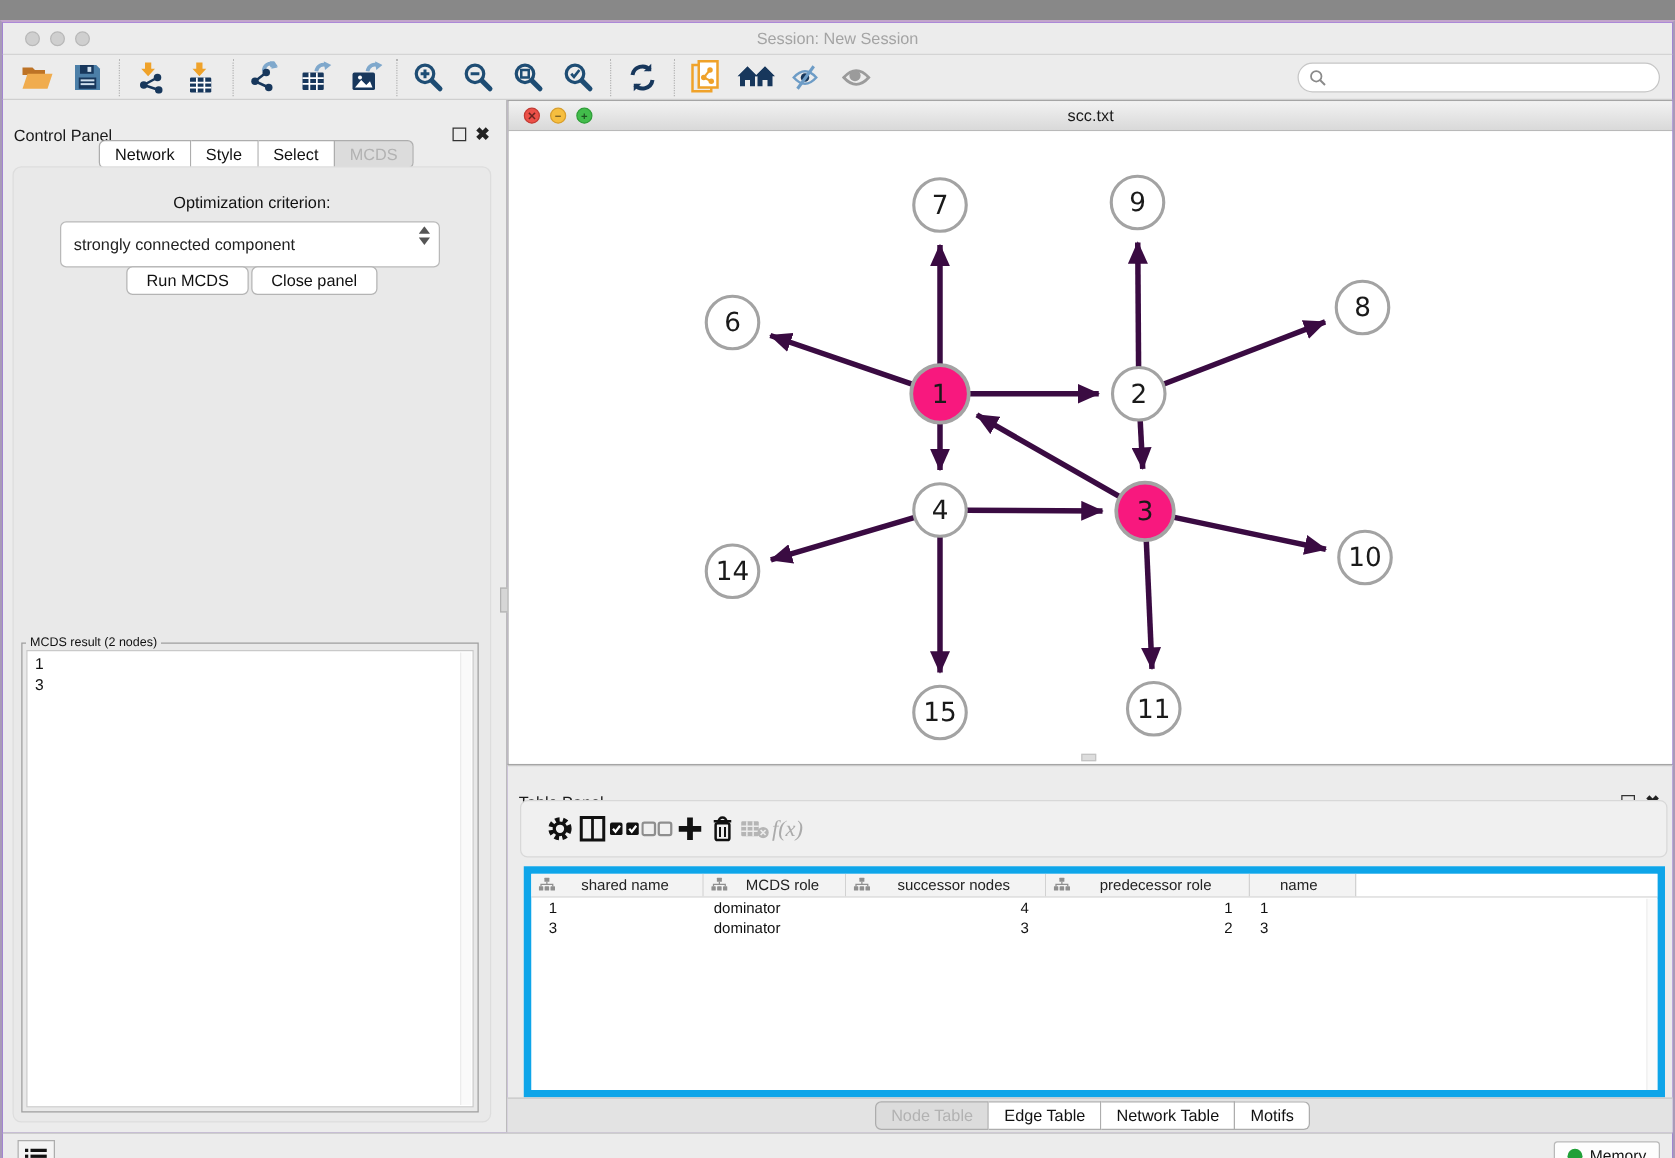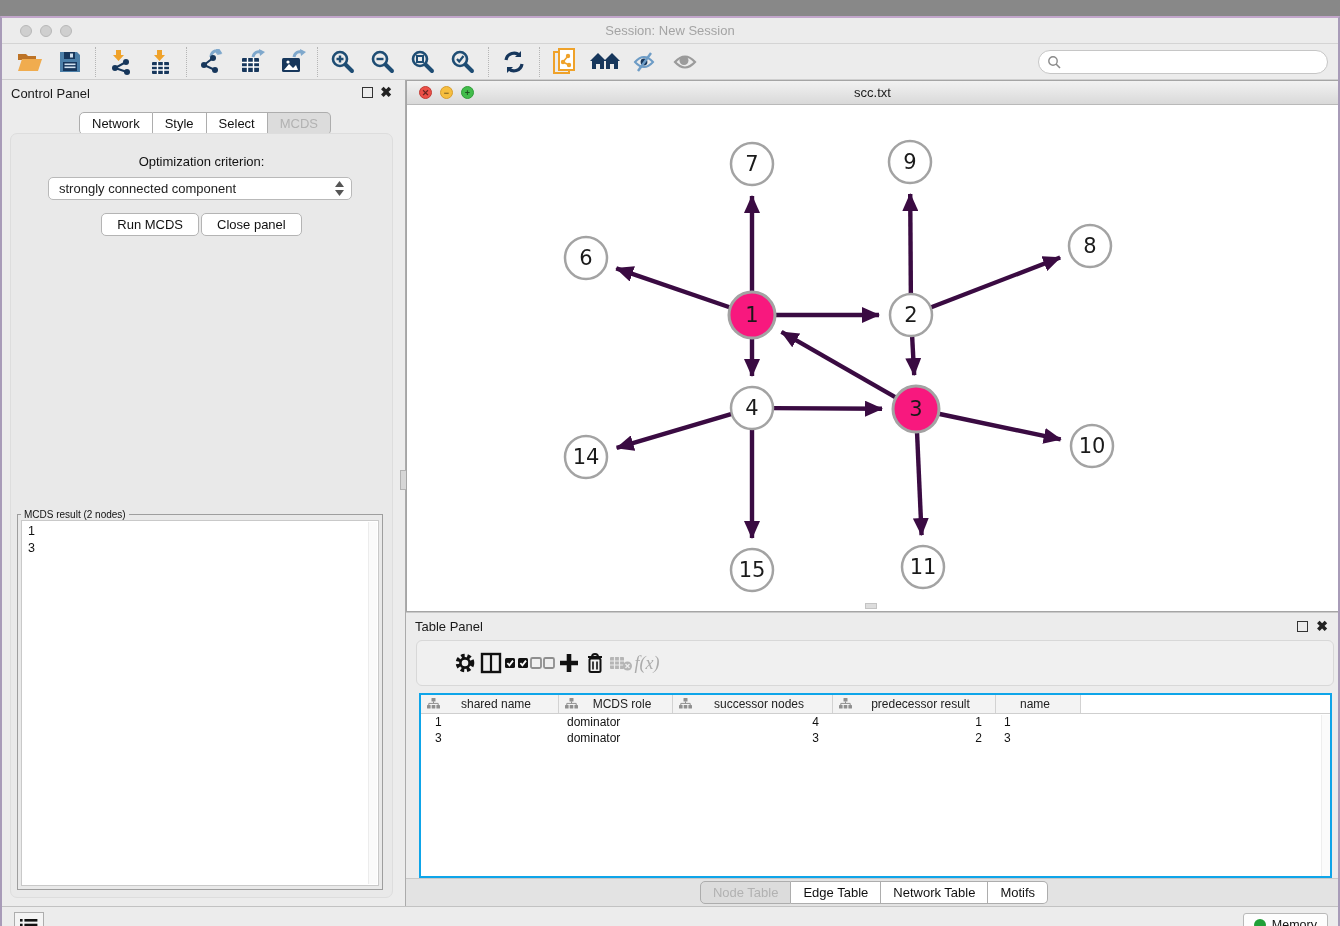--- a/index.html
+++ b/index.html
@@ -15,53 +15,53 @@
   .titlebar{position:absolute;left:0;top:0;right:0;height:26px;background:#ECECEC;border-bottom:1px solid #D4D4D4;}
   .tl-dot{position:absolute;top:7px;width:12px;height:12px;border-radius:50%;background:#CFCFCF;border:1px solid #B8B8B8;}
   .win-title{position:absolute;left:0;right:0;top:5px;text-align:center;font-size:13px;color:#A4A4A4;}
   
   .toolbar{position:absolute;left:0;top:26px;right:0;height:36px;background:#ECECEC;border-bottom:1px solid #CFCFCF;display:flex;align-items:center;padding-left:8px;}
   .tb-btn{width:40px;height:32px;display:flex;align-items:center;justify-content:center;flex:0 0 auto;}
   .tb-sep{width:1px;height:30px;border-left:1px dotted #B5B5B5;margin:0 5px;flex:0 0 auto;}
   .search-pill{position:absolute;right:10px;top:6px;width:290px;height:24px;background:#FFF;border:1px solid #C6C6C6;border-radius:12px;display:flex;align-items:center;padding-left:8px;}
   
   .control-panel{position:absolute;left:0;top:62px;width:404px;height:826px;background:#ECECEC;border-right:1px solid #ABABAB;}
-  .panel-head{position:absolute;left:0;top:0;right:0;height:26px;padding-left:16px;}
+  .panel-head{position:absolute;left:0;top:15px;right:0;height:26px;padding-left:16px;}
   .panel-title{position:absolute;left:9px;top:6px;font-size:13px;color:#1A1A1A;}
   .float-ic{position:absolute;top:7px;width:11px;height:11px;border:1.6px solid #333;}
   .close-ic{position:absolute;top:5px;font-size:14px;font-weight:bold;color:#222;line-height:14px;}
   .seg-row{position:absolute;display:flex;}
   .seg{border:1px solid #ADADAD;border-left:none;background:#FFF;font-size:13px;padding:3px 12px;color:#111;white-space:nowrap;}
   .seg:first-child{border-left:1px solid #ADADAD;border-radius:5px 0 0 5px;text-align:center;}
   .seg:last-child{border-radius:0 5px 5px 0;}
   .seg.active{background:#DCDCDC;color:#B2B2B2;}
   .cp-content{position:absolute;left:8px;right:12px;top:53px;bottom:8px;background:#E9E9E9;border:1px solid #DDD;border-radius:7px;}
   .opt-label{position:absolute;left:0;right:0;top:20px;text-align:center;font-size:13px;color:#111;}
-  .dropdown{position:absolute;left:37px;right:40px;top:43px;height:23px;background:#FFF;border:1px solid #B9B9B9;border-radius:5px;display:flex;align-items:center;padding-left:10px;font-size:13px;}
+  .dropdown{position:absolute;left:37px;right:40px;top:43px;height:37px;background:#FFF;border:1px solid #B9B9B9;border-radius:5px;display:flex;align-items:center;padding-left:10px;font-size:13px;}
   .dd-stepper{position:absolute;right:7px;top:3px;display:flex;flex-direction:column;gap:1px;}
   .cp-buttons{position:absolute;left:0;right:0;top:79px;display:flex;justify-content:center;gap:2px;}
   .btn{background:#FFF;border:1px solid #B4B4B4;border-radius:5px;font-size:13px;padding:3px 15px;color:#111;font-family:"Liberation Sans",sans-serif;}
   .result-box{position:absolute;left:6px;right:9px;top:375px;bottom:7px;border:1px solid #9E9E9E;margin:0;padding:0 3px 3px 3px;}
   .result-box legend{font-size:10px;padding:0 3px;color:#111;}
   .result-inner{position:relative;width:100%;height:100%;background:#FFF;border:1px solid #C9C9C9;font-size:12.5px;line-height:17px;padding:2px 6px;white-space:pre;color:#111;}
   .result-scroll{position:absolute;right:1px;top:1px;bottom:1px;width:9px;background:#FAFAFA;border-left:1px solid #ECECEC;}
   
   .net-window{position:absolute;left:404px;top:62px;width:932px;height:532px;background:#FFF;border:1px solid #A5A5A5;border-right:none;}
   .net-titlebar{position:absolute;left:0;top:0;right:0;height:24px;background:linear-gradient(#F2F2F2,#D9D9D9);border-bottom:1px solid #B9B9B9;}
   .light{position:absolute;top:5px;width:13px;height:13px;border-radius:50%;font-size:9px;line-height:12px;text-align:center;color:rgba(0,0,0,.55);font-weight:bold;}
   .net-title{position:absolute;left:0;right:0;top:4px;text-align:center;font-size:13px;color:#1A1A1A;}
   .net-canvas{position:absolute;left:0;top:24px;right:0;bottom:0;background:#FFF;overflow:hidden;}
   .splitter-handle{position:absolute;left:398px;top:452px;width:7px;height:20px;background:#D6D6D6;border:1px solid #B2B2B2;}
   .hscroll-handle{position:absolute;left:458px;bottom:2px;width:12px;height:6px;background:#DDD;border:1px solid #C4C4C4;}
   
   .table-panel{position:absolute;left:404px;top:594px;width:936px;height:294px;background:#ECECEC;border-top:1px solid #C9C9C9;}
-  .tp-toolbar{position:absolute;left:10px;right:8px;top:27px;height:46px;background:#F0F0F0;border:1px solid #D8D8D8;border-radius:6px;display:flex;align-items:center;gap:0;padding-left:35px;}
+  .tp-toolbar{position:absolute;left:10px;right:8px;top:27px;height:46px;background:#F0F0F0;border:1px solid #D8D8D8;border-radius:6px;display:flex;align-items:center;gap:0;padding-left:18px;}
   .tp-ic{display:flex;align-items:center;justify-content:center;width:26px;height:26px;}
   .fx-ic{font-family:"Liberation Serif",serif;font-style:italic;font-size:18px;color:#ABABAB;}
-  .data-table{position:absolute;left:13px;right:10px;top:80px;bottom:28px;background:#FFF;border:2px solid #0ea5e9;overflow:hidden;}
+  .data-table{position:absolute;left:13px;right:10px;top:80px;bottom:28px;background:#FFF;border:6px solid #0ea5e9;overflow:hidden;}
   .tbl-head{display:grid;grid-template-columns:138px 114px 160px 163px 85px 1fr;height:19px;border-bottom:1px solid #CFCFCF;}
   .th-cell{background:#F3F3F3;border-right:1px solid #D2D2D2;display:flex;align-items:center;font-size:12px;color:#222;position:relative;}
   .th-cell .th-label{flex:1;text-align:center;padding-right:6px;}
   .th-filler{background:#FFF;}
   .tbl-row{display:grid;grid-template-columns:138px 114px 160px 163px 85px 1fr;height:16px;font-size:12px;color:#111;}
   .td{padding:0 8px;line-height:16px;white-space:nowrap;}
   .td.num{text-align:right;padding-right:14px;}
   .td.first{padding-left:14px;}
   .tbl-scroll{position:absolute;right:0;top:20px;bottom:0;width:9px;background:#FBFBFB;border-left:1px solid #EEE;}
   .tp-tabsbar{position:absolute;left:0;right:0;bottom:0;height:28px;background:#E3E3E3;border-top:1px solid #C8C8C8;display:flex;justify-content:center;align-items:center;}
@@ -448,21 +448,21 @@
           <div class="th-cell">
             <svg width="13" height="12" viewBox="0 0 13 12" style="margin-left:6px">
               <g fill="#8F8F8F">
                 <rect x="4.5" y="0" width="4" height="3.4" rx="0.5"></rect>
                 <rect x="0" y="7" width="3.6" height="3.4" rx="0.5"></rect>
                 <rect x="4.7" y="7" width="3.6" height="3.4" rx="0.5"></rect>
                 <rect x="9.4" y="7" width="3.6" height="3.4" rx="0.5"></rect>
                 <path d="M6.5 3.4 v2 M1.8 7 v-1.6 h9.4 V7" stroke="#8F8F8F" stroke-width="1" fill="none"></path>
               </g>
             </svg>
-            <span class="th-label">predecessor result</span>
+            <span class="th-label">predecessor role</span>
           </div>
           <div class="th-cell">
             <span class="th-label">name</span>
           </div>
           <div class="th-filler"></div>
         </div>
       <div id="tbl-body">
           <div class="tbl-row">
             <div class="td first">1</div>
             <div class="td ">dominator</div>

